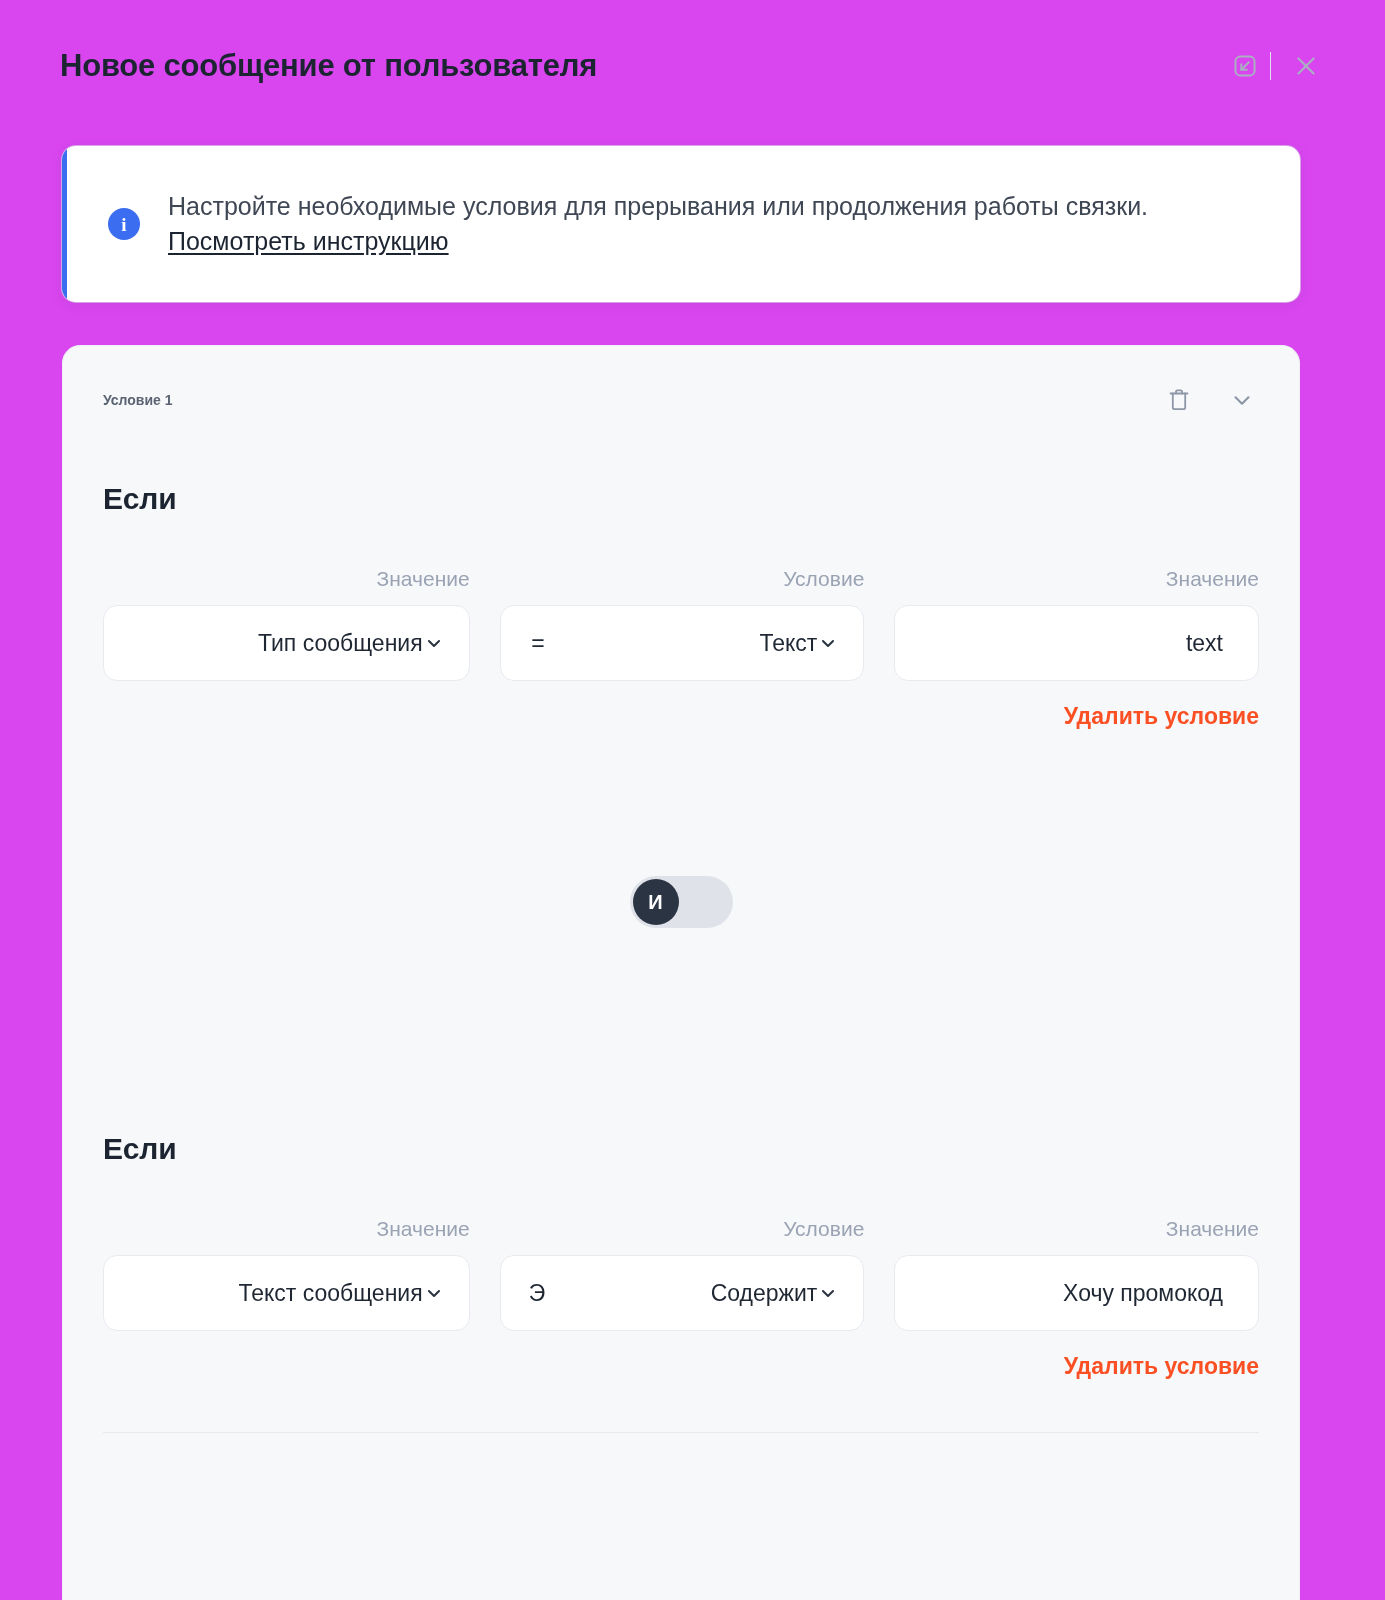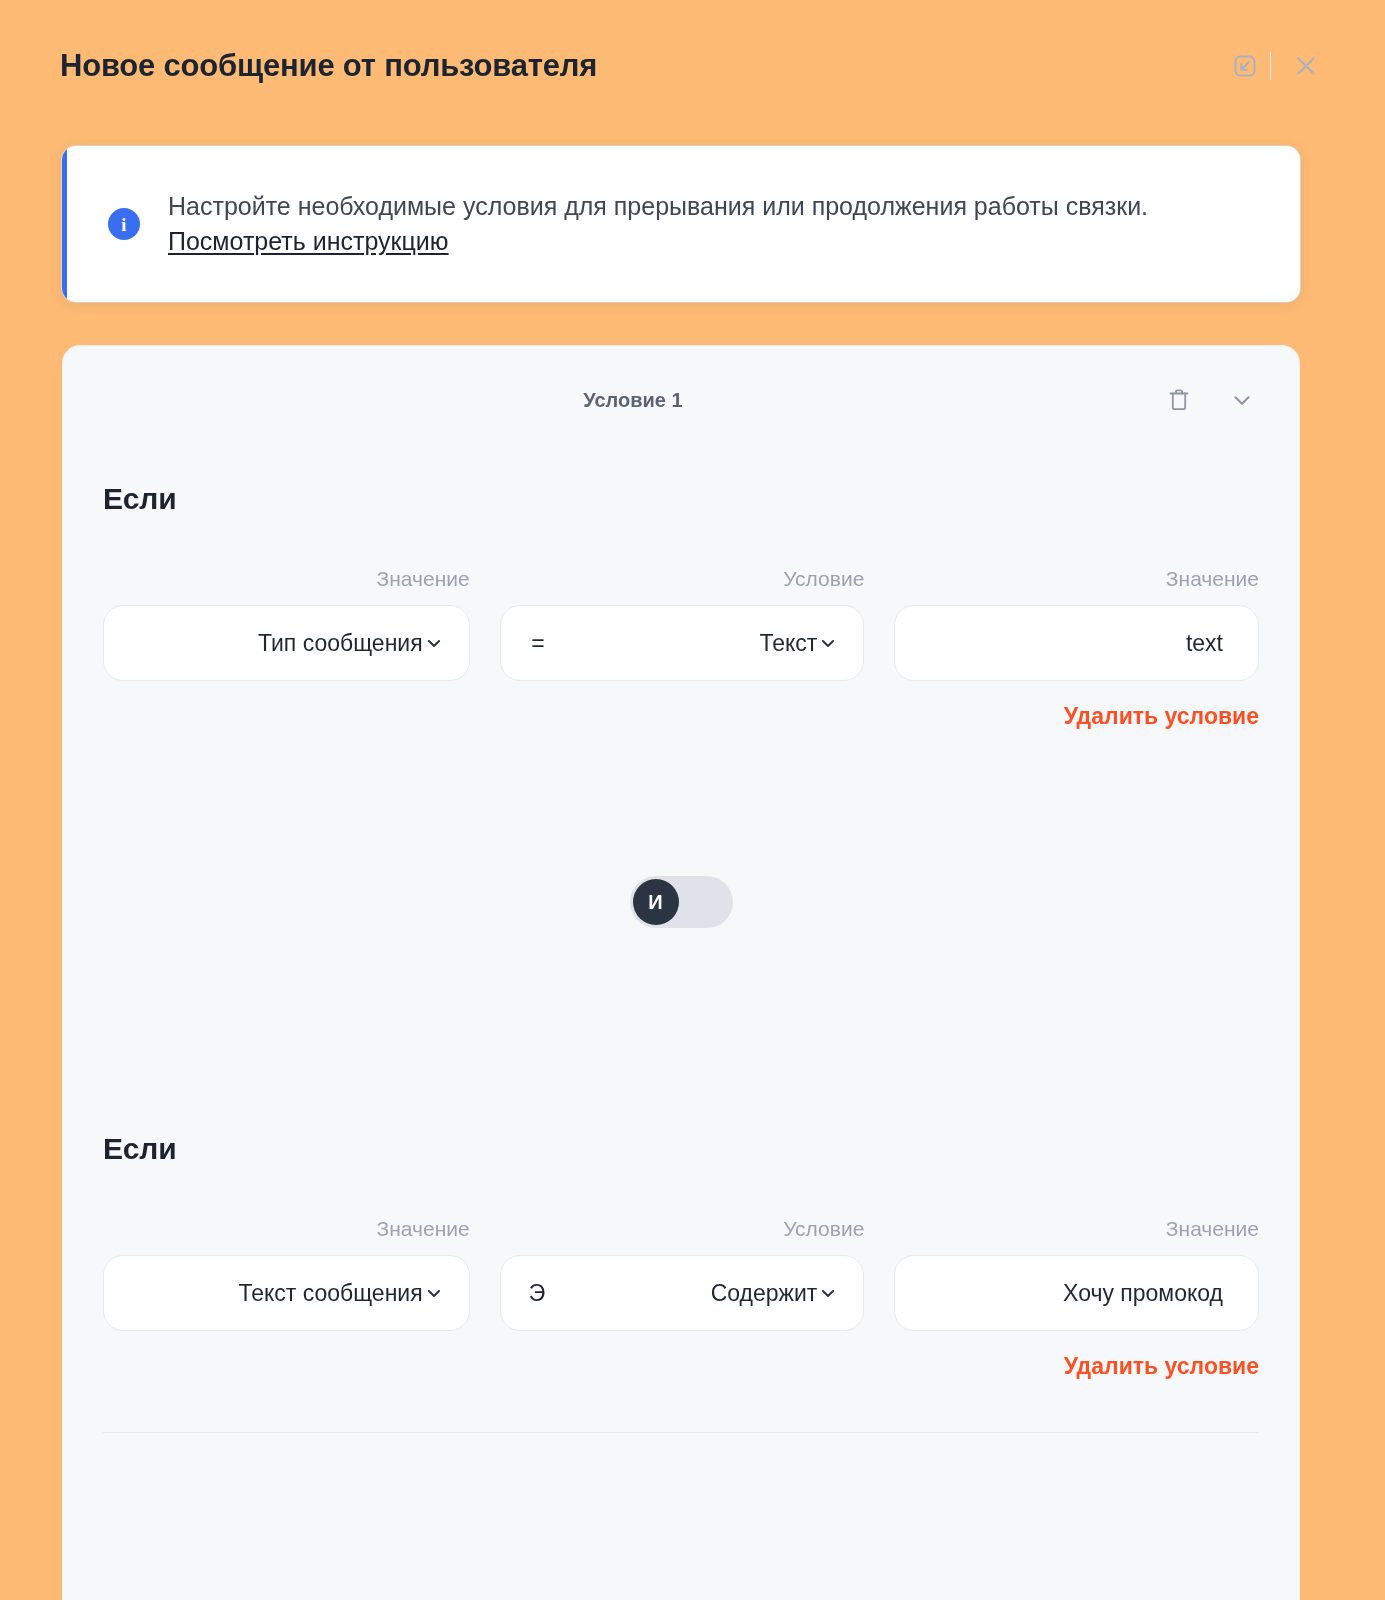--- a/index.html
+++ b/index.html
@@ -11,21 +11,21 @@
     background: #ffffff;
     font-family: "Liberation Sans", "DejaVu Sans", sans-serif;
     -webkit-font-smoothing: antialiased;
     overflow: hidden;
   }
 
   .page {
     position: relative;
     width: 1385px;
     height: 1600px;
-    background: #fdba74;
+    background: #d946ef;
   }
 
   
   .header {
     position: absolute;
     left: 0; top: 0;
     width: 1385px;
     height: 132px;
     display: flex;
     align-items: center;
@@ -128,25 +128,24 @@
     padding: 34px 40px 0 40px;
     overflow: hidden;
   }
 
   .cond-head {
     display: flex;
     align-items: center;
     height: 40px;
   }
   .cond-head-title {
-    font-size: 20px;
+    font-size: 14px;
     font-weight: 700;
     color: #5b6472;
     flex: 1;
-    text-align: center;
   }
   .cond-head-actions {
     display: flex;
     align-items: center;
     gap: 30px;
     color: #8e97a8;
   }
   .cond-icon-btn {
     background: transparent;
     border: none;
@@ -184,21 +183,21 @@
     font-size: 21px;
     color: #9aa3b4;
     margin-bottom: 14px;
     line-height: 1.2;
   }
 
   .control {
     height: 76px;
     background: #ffffff;
     border: 1px solid #e8eaef;
-    border-radius: 20px;
+    border-radius: 14px;
     display: flex;
     align-items: center;
     padding: 0 24px 0 28px;
     font-size: 23px;
     color: #1f2733;
     cursor: pointer;
   }
   .control .op-glyph {
     font-size: 23px;
     color: #1f2733;

